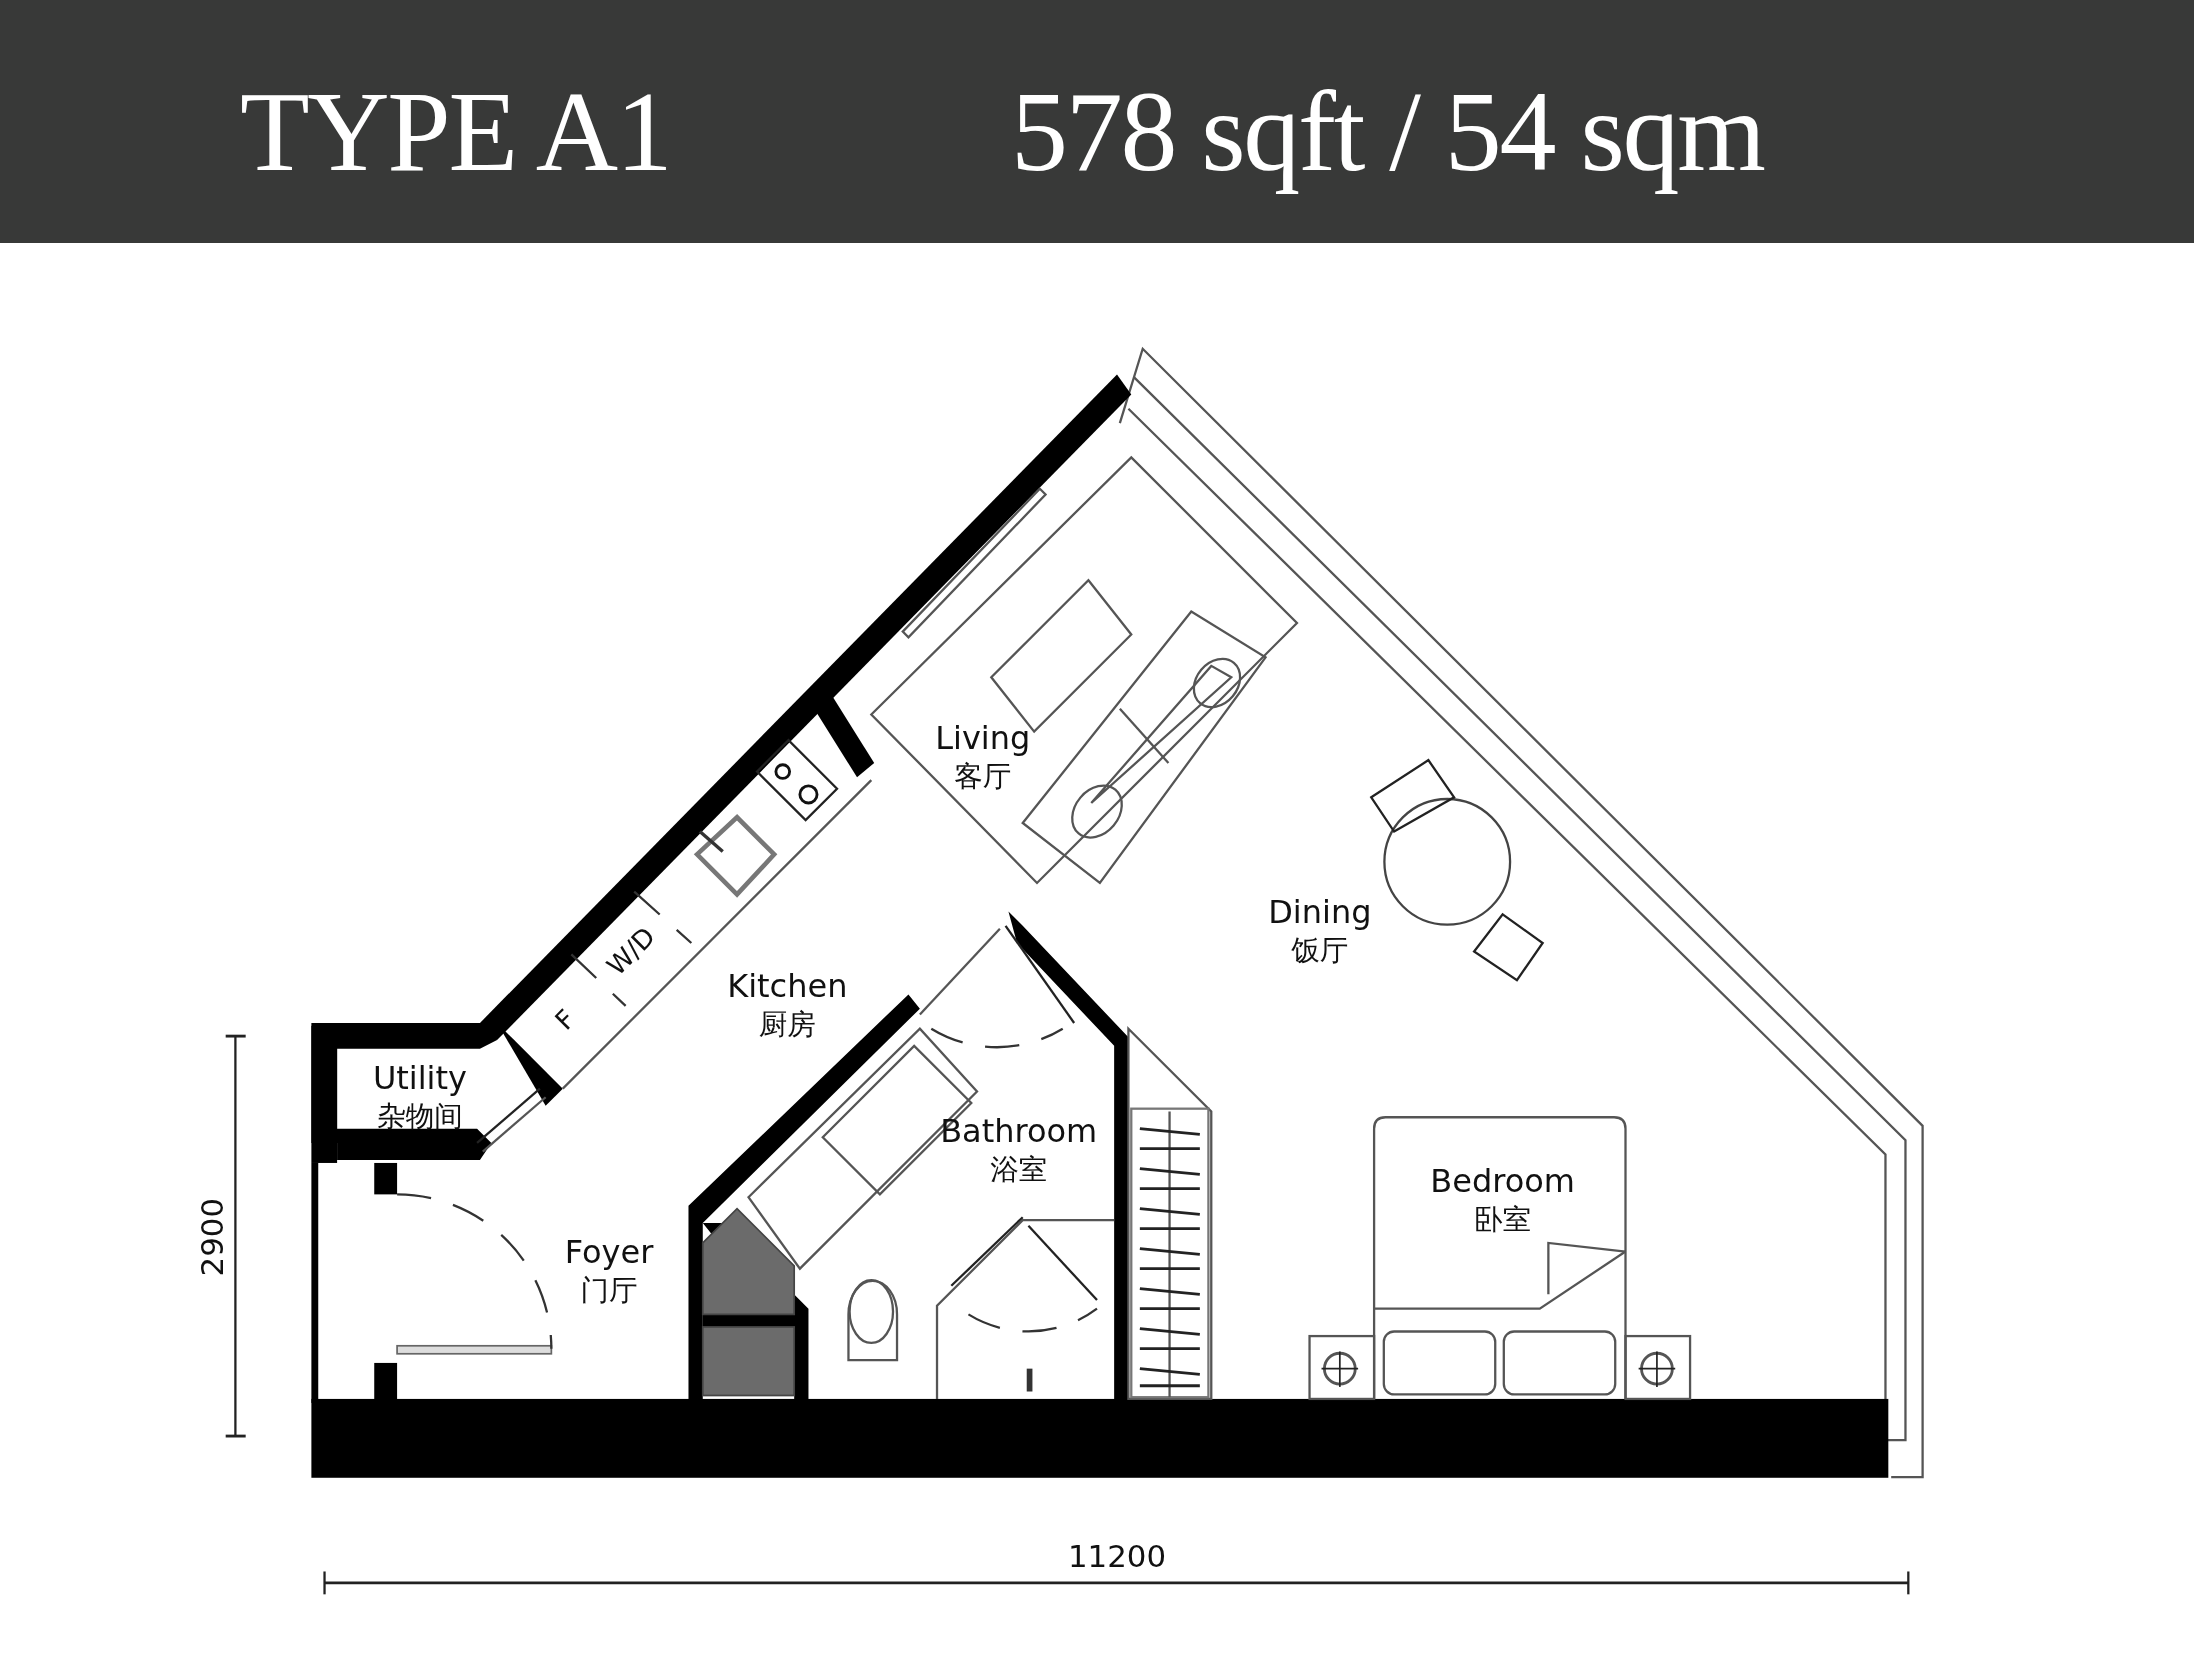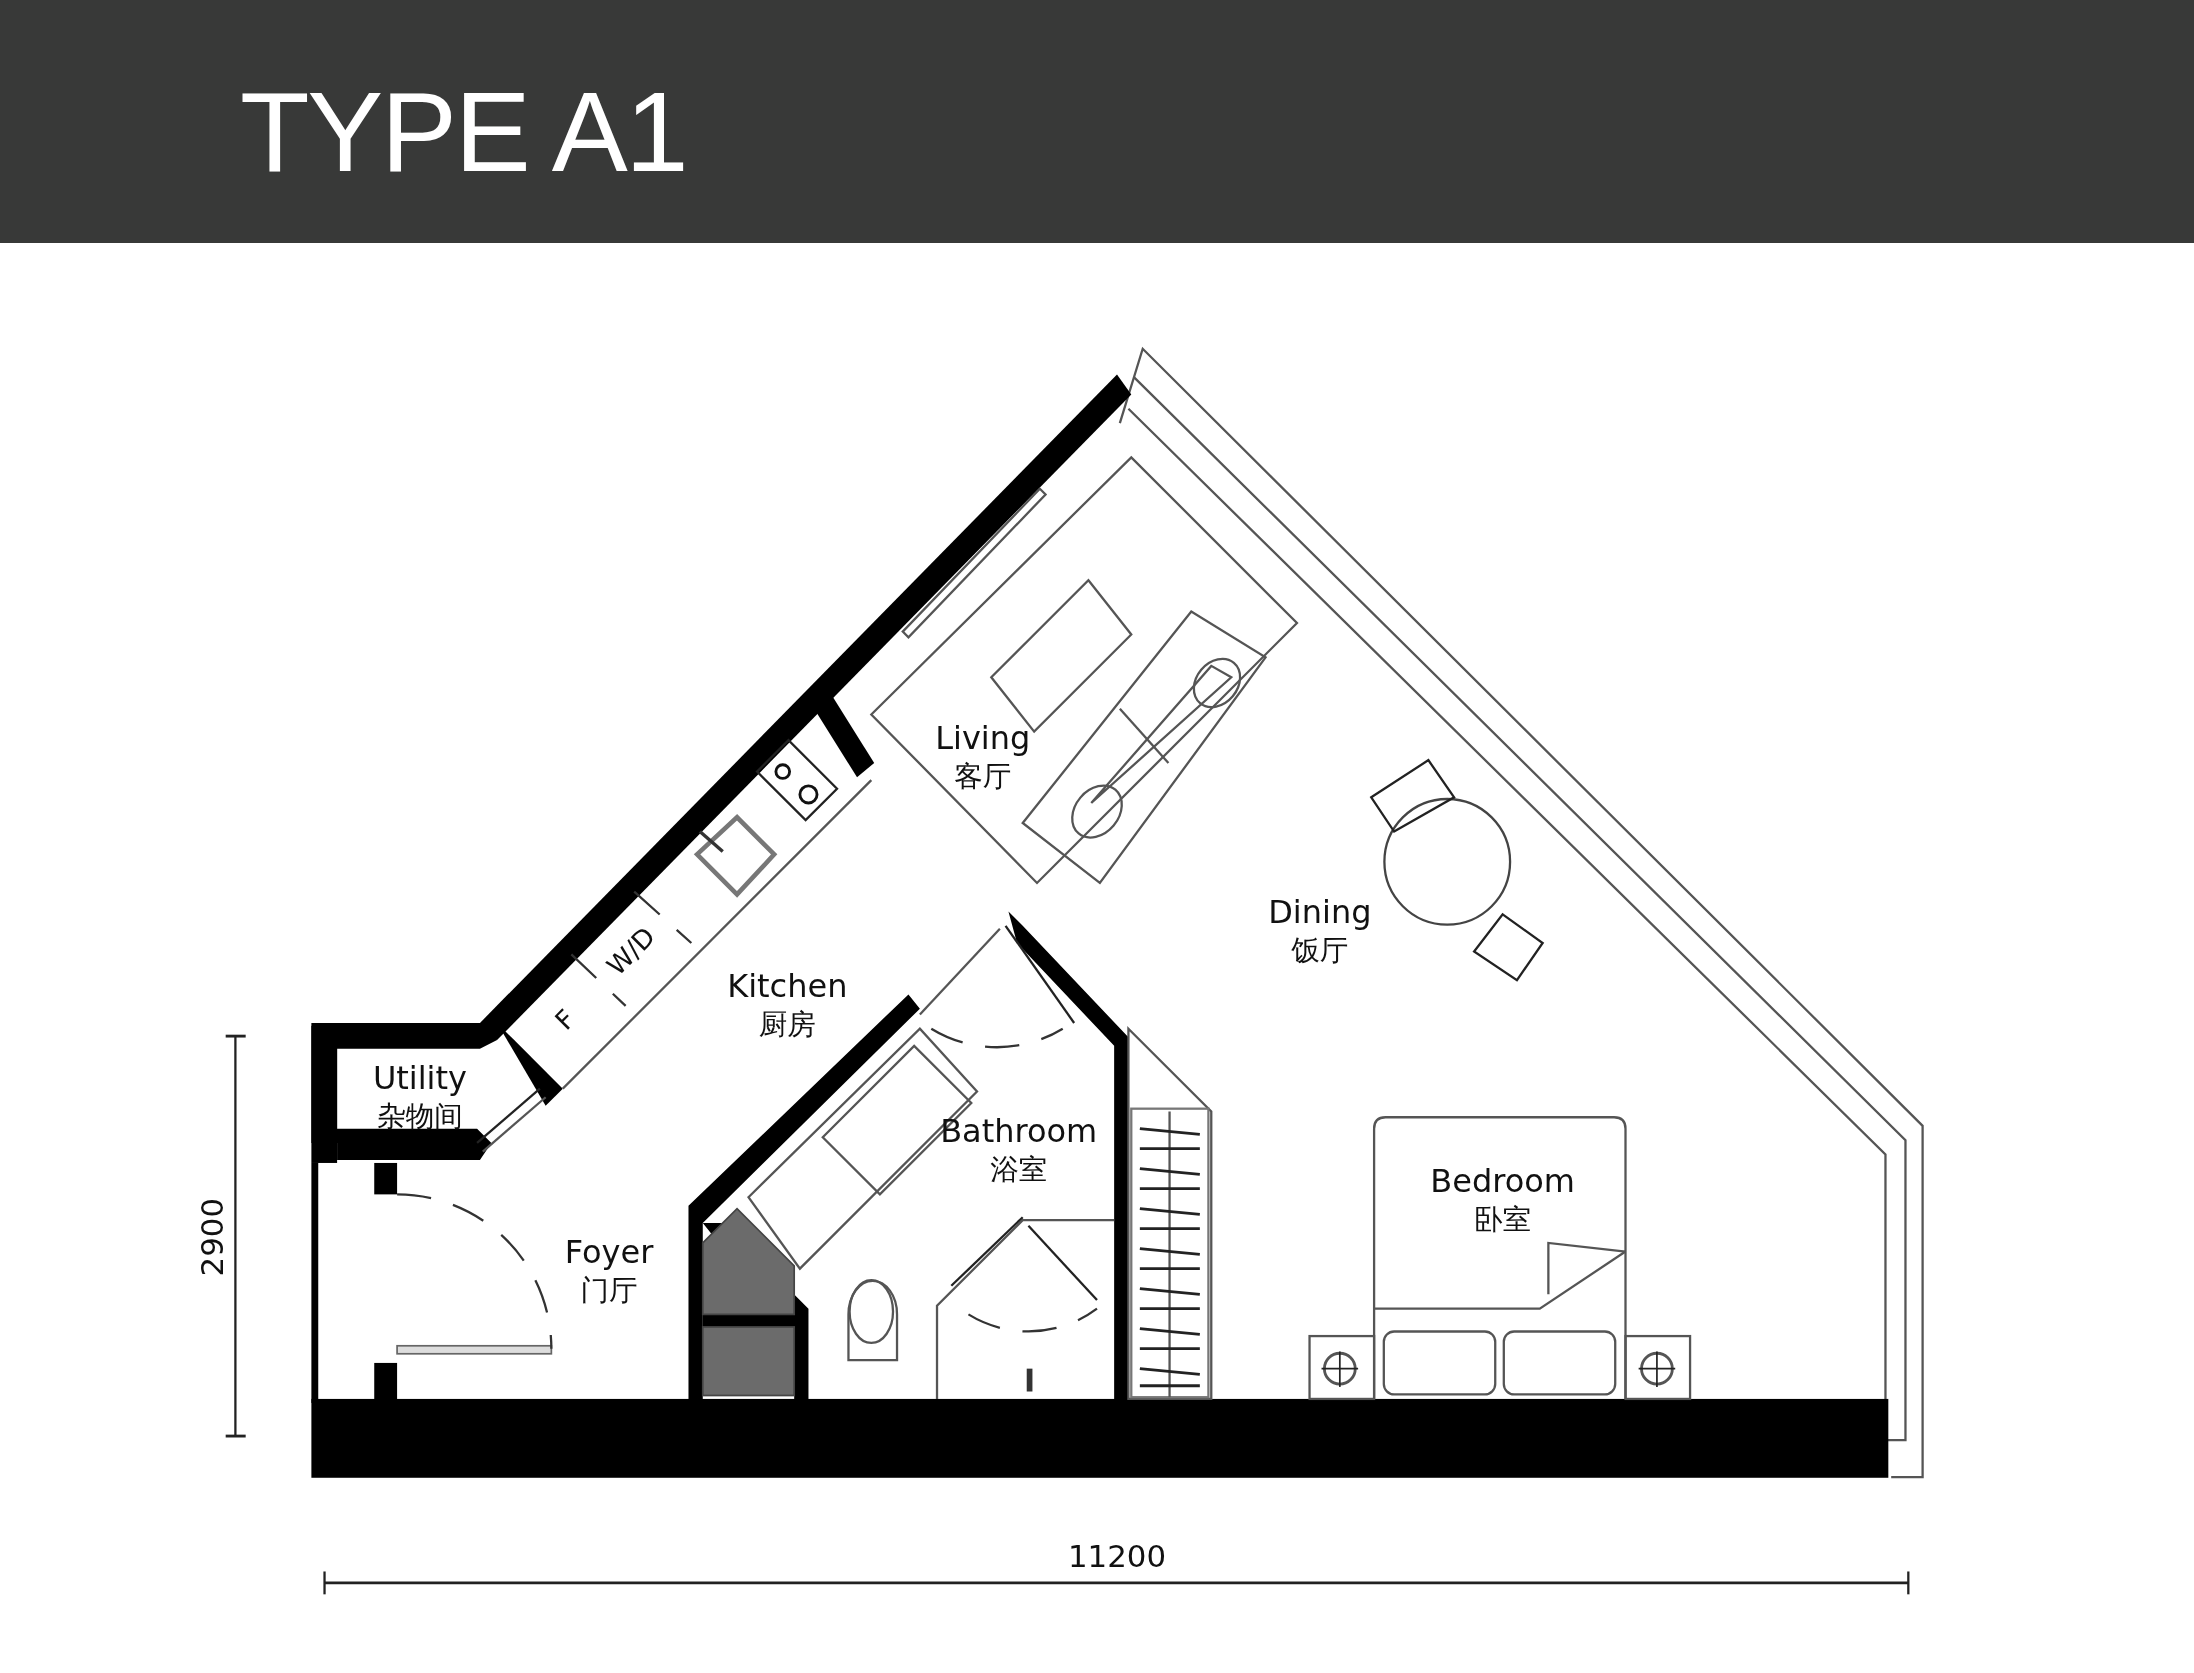--- a/index.html
+++ b/index.html
@@ -3,21 +3,21 @@
 <meta charset="utf-8">
 <style>
   html, body { margin: 0; padding: 0; background: #ffffff; }
   body { width: 2194px; height: 1674px; position: relative; overflow: hidden; }
   .header {
     position: absolute; left: 0; top: 0; width: 2194px; height: 243px;
     background: #383938;
   }
   .header-text {
     position: absolute; top: 63px; color: #ffffff;
-    font-family: Liberation Sans, sans-serif;
+    font-family: Liberation Serif, serif;
     font-size: 114px; line-height: 137px; white-space: nowrap;
     letter-spacing: -2.3px;
   }
   .type-label { left: 240px; }
   .area-label { left: 1011px; }
   svg.plan { position: absolute; left: 0; top: 0; }
   .room-en { font-family: "DejaVu Sans", "Liberation Sans", sans-serif; font-size: 56px; fill: #111; }
   .room-cn { font-family: "DejaVu Sans", "Liberation Sans", sans-serif; font-size: 50px; fill: #111; }
   .small-label { font-family: "DejaVu Sans", "Liberation Sans", sans-serif; font-size: 46px; fill: #111; }
   .dim-label { font-family: "DejaVu Sans", "Liberation Sans", sans-serif; font-size: 54px; fill: #111; }
@@ -25,20 +25,21 @@
   .line { fill: none; stroke: #555; stroke-width: 4; }
   .line-dark { fill: none; stroke: #222; stroke-width: 4; }
   .dash { fill: none; stroke: #333; stroke-width: 4; stroke-dasharray: 60 40; }
   .grey-fill { fill: #6b6b6b; stroke: #444; stroke-width: 3; }
 </style>
 </head>
 <body>
 
 <div class="header">
   <div class="header-text type-label">TYPE A1</div>
+  <div class="header-text area-label">578 sqft / 54 sqm</div>
 </div>
 
 <svg class="plan" width="2194" height="1674" viewBox="0 0 3840 2929">
 
   <g>
     <polyline class="line" points="1960,740 2000,610 3365,1970 3365,2585 3310,2585"></polyline>
     <polyline class="line" points="1985,660 3335,1995 3335,2520 3300,2520"></polyline>
     <polyline class="line" points="1975,715 3300,2020 3300,2485"></polyline>
   </g>
 

